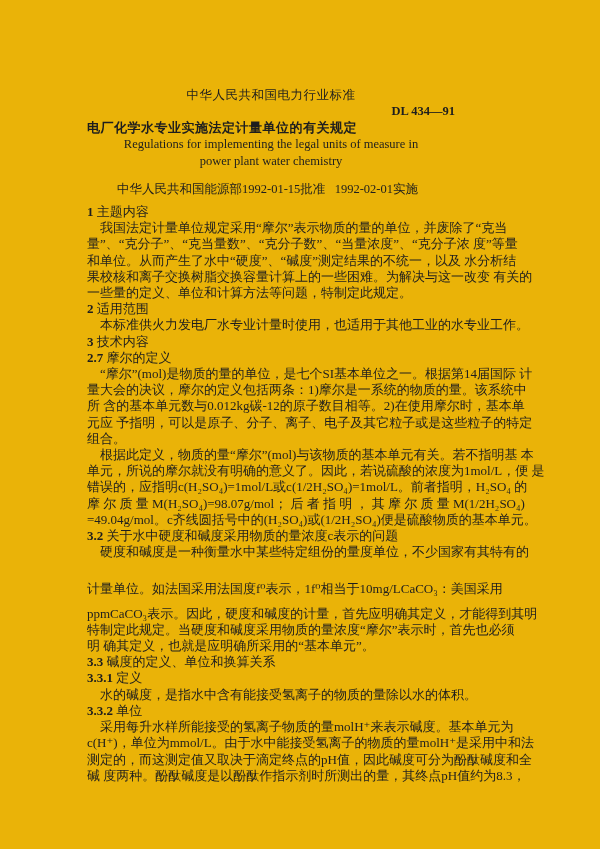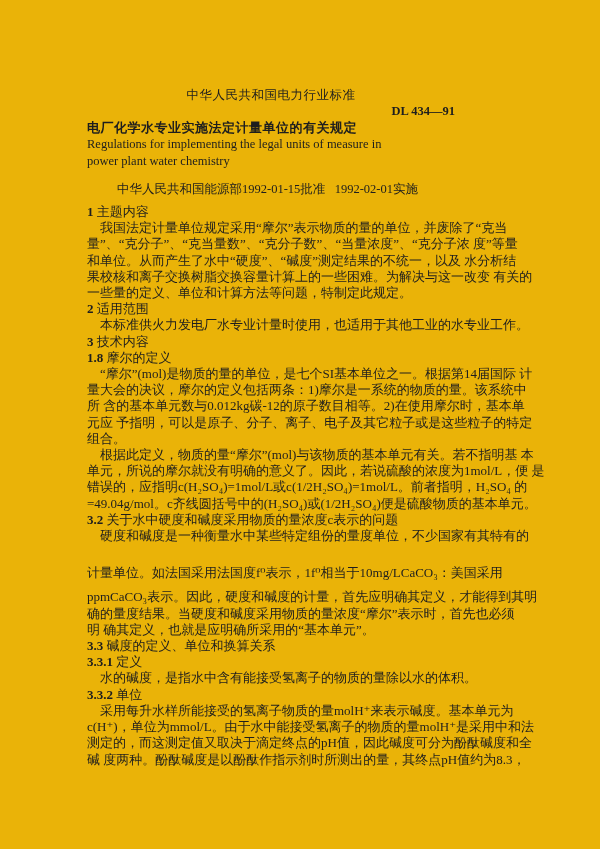--- a/index.html
+++ b/index.html
@@ -36,21 +36,21 @@
   }
   .title-zh {
     text-align: left;
     font-weight: bold;
     font-size: 13px;
     line-height: 16px;
     letter-spacing: 0.5px;
     margin-top: 1px;
   }
   .title-en {
-    text-align: left;
+    text-align: center;
     font-size: 12.5px;
     line-height: 16.5px;
   }
   .approval-row {
     position: absolute;
     left: 87px; top: 182px;
     width: 428px;
     box-sizing: border-box;
     padding-left: 30px;
     padding-right: 97px;
@@ -96,35 +96,36 @@
   <div class="doc-body">
       <div class="line h"><b>1</b> <span>主题内容</span></div>
       <div class="line pi">我国法定计量单位规定采用“摩尔”表示物质的量的单位，并废除了“克当</div>
       <div class="line p">量”、“克分子”、“克当量数”、“克分子数”、“当量浓度”、“克分子浓 度”等量</div>
       <div class="line p">和单位。从而产生了水中“硬度”、“碱度”测定结果的不统一，以及 水分析结</div>
       <div class="line p">果校核和离子交换树脂交换容量计算上的一些困难。为解决与这一改变 有关的</div>
       <div class="line p">一些量的定义、单位和计算方法等问题，特制定此规定。</div>
       <div class="line h"><b>2</b> <span>适用范围</span></div>
       <div class="line pi">本标准供火力发电厂水专业计量时使用，也适用于其他工业的水专业工作。</div>
       <div class="line h"><b>3</b> <span>技术内容</span></div>
-      <div class="line h"><b>1.8</b> <span>摩尔的定义</span></div>
+      <div class="line h"><b>2.7</b> <span>摩尔的定义</span></div>
       <div class="line pi">“摩尔”(mol)是物质的量的单位，是七个SI基本单位之一。根据第14届国际 计</div>
       <div class="line p">量大会的决议，摩尔的定义包括两条：1)摩尔是一系统的物质的量。该系统中</div>
       <div class="line p">所 含的基本单元数与0.012kg碳-12的原子数目相等。2)在使用摩尔时，基本单</div>
       <div class="line p">元应 予指明，可以是原子、分子、离子、电子及其它粒子或是这些粒子的特定</div>
       <div class="line p">组合。</div>
       <div class="line pi">根据此定义，物质的量“摩尔”(mol)与该物质的基本单元有关。若不指明基 本</div>
       <div class="line p">单元，所说的摩尔就没有明确的意义了。因此，若说硫酸的浓度为1mol/L，便 是</div>
       <div class="line p">错误的，应指明c(H₂SO₄)=1mol/L或c(1/2H₂SO₄)=1mol/L。前者指明，H₂SO₄ 的</div>
+      <div class="line p">摩 尔 质 量 M(H₂SO₄)=98.07g/mol； 后 者 指 明 ， 其 摩 尔 质 量 M(1/2H₂SO₄)</div>
       <div class="line p">=49.04g/mol。c齐线圆括号中的(H₂SO₄)或(1/2H₂SO₄)便是硫酸物质的基本单元。</div>
       <div class="line h"><b>3.2</b> <span>关于水中硬度和碱度采用物质的量浓度c表示的问题</span></div>
       <div class="line pi">硬度和碱度是一种衡量水中某些特定组份的量度单位，不少国家有其特有的</div>
       <div class="line p" style="margin-top: 21px;">计量单位。如法国采用法国度f⁰表示，1f⁰相当于10mg/LCaCO₃：美国采用</div>
       <div class="line p" style="margin-top: 8px;">ppmCaCO₃表示。因此，硬度和碱度的计量，首先应明确其定义，才能得到其明</div>
-      <div class="line p">确的量度结果。当硬度和碱度采用物质的量浓度“摩尔”表示时，首先也必须</div>
+      <div class="line p">特制定此规定。当硬度和碱度采用物质的量浓度“摩尔”表示时，首先也必须</div>
       <div class="line p">明 确其定义，也就是应明确所采用的“基本单元”。</div>
       <div class="line h"><b>3.3</b> <span>碱度的定义、单位和换算关系</span></div>
       <div class="line h"><b>3.3.1</b> <span>定义</span></div>
       <div class="line pi">水的碱度，是指水中含有能接受氢离子的物质的量除以水的体积。</div>
       <div class="line h"><b>3.3.2</b> <span>单位</span></div>
       <div class="line pi">采用每升水样所能接受的氢离子物质的量molH⁺来表示碱度。基本单元为</div>
       <div class="line p">c(H⁺)，单位为mmol/L。由于水中能接受氢离子的物质的量molH⁺是采用中和法</div>
       <div class="line p">测定的，而这测定值又取决于滴定终点的pH值，因此碱度可分为酚酞碱度和全</div>
       <div class="line p">碱 度两种。酚酞碱度是以酚酞作指示剂时所测出的量，其终点pH值约为8.3，</div>
     </div>

